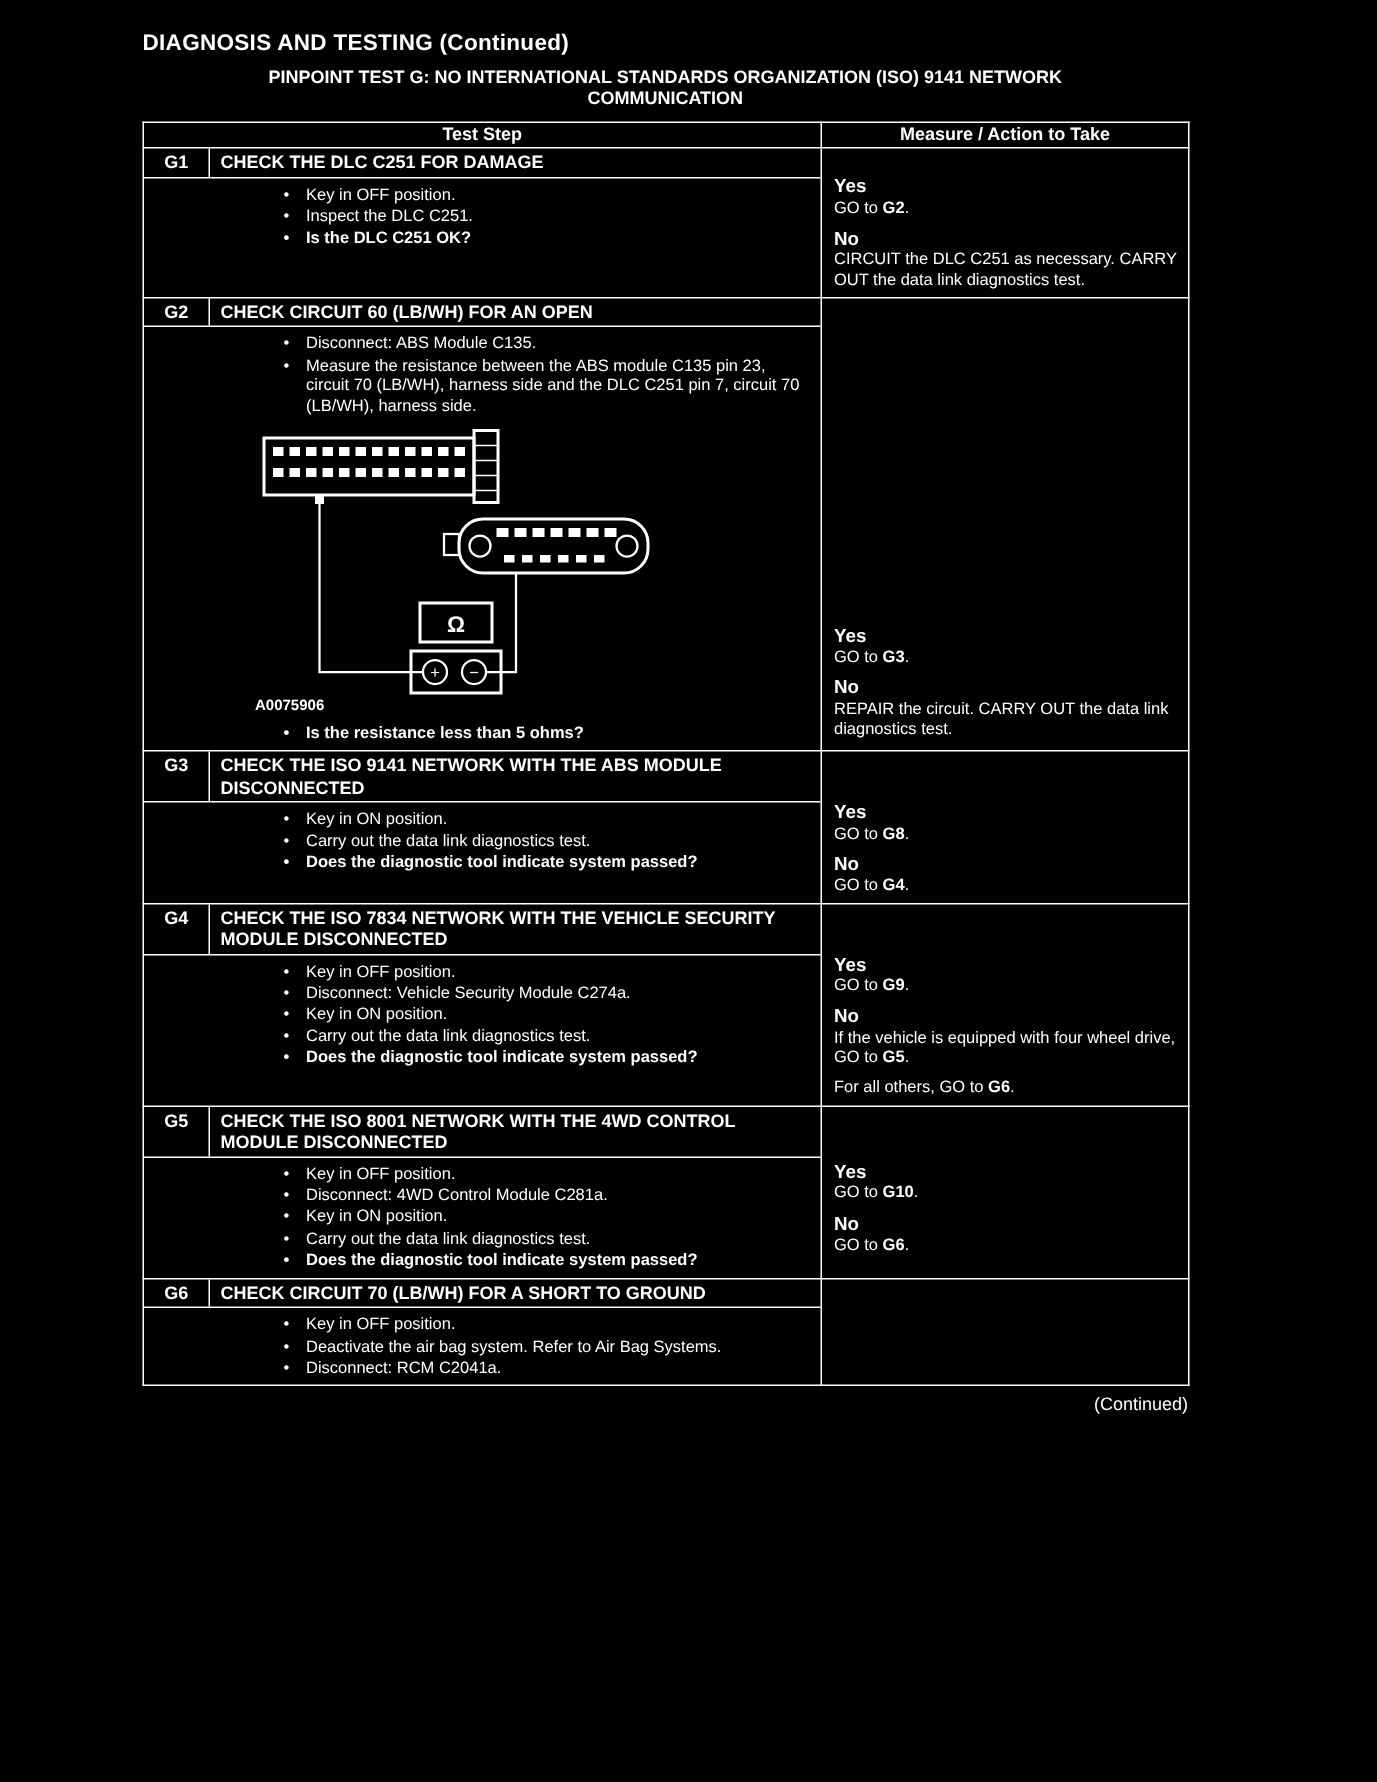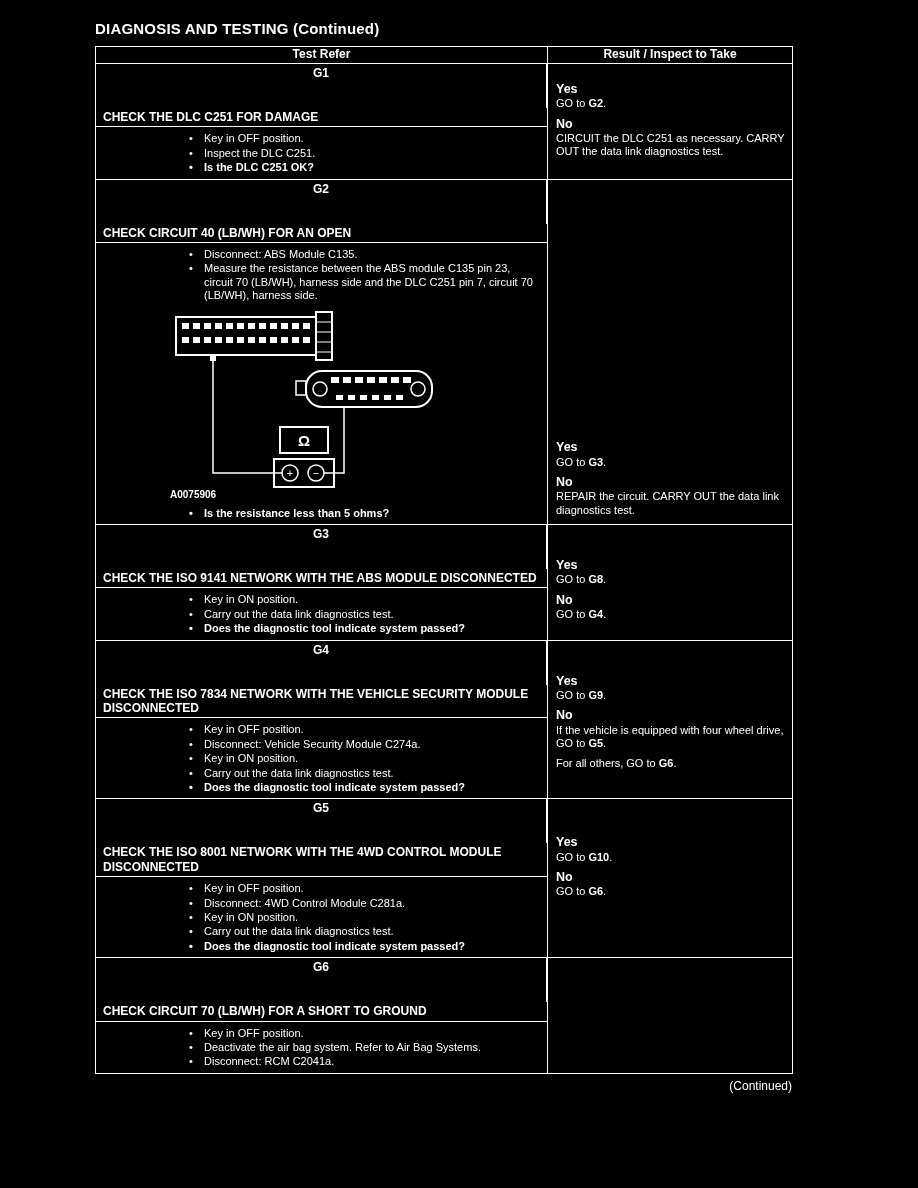--- a/index.html
+++ b/index.html
@@ -8,21 +8,21 @@
     width:918px; height:1188px; position:relative; overflow:hidden;
     color:#fff; font-family:"Liberation Sans", sans-serif;
   }
   .doc { position:absolute; left:95px; top:20px; width:697px; }
   .doc-title { font-size:15px; font-weight:bold; letter-spacing:.2px; }
   .doc-subtitle { text-align:center; font-weight:bold; font-size:12px; line-height:1.18; margin-top:7px; }
   table.pinpoint { border-collapse:collapse; width:100%; margin-top:9px; table-layout:fixed; }
   table.pinpoint td { border:1px solid #fff; vertical-align:top; }
   td.col-head { height:17px; font-weight:bold; font-size:12px; text-align:center; vertical-align:middle; }
   .step-cell { padding:0; }
-  .step-head { display:flex; border-bottom:1px solid #fff; font-weight:bold; font-size:12px; line-height:1.2;flex-direction:column; }
+  .step-head { display:flex; border-bottom:1px solid #fff; font-weight:bold; font-size:12px; line-height:1.2; }
   .step-id { flex:0 0 44px; border-right:1px solid #fff; text-align:center; padding:2px 0 1px; }
   .step-title { flex:1; padding:2px 4px 2px 7px; }
   ul.bullets { list-style:none; margin:5px 6px 4px 0; padding-left:84px; font-size:11px; line-height:1.22; }
   ul.bullets li { position:relative; margin-bottom:1px;margin-left:24px; }
   ul.bullets li::before { content:"\2022"; position:absolute; left:-15px; }
   ul.bullets li.bold { font-weight:bold; }
   .result-cell { padding:4px 6px 4px 8px; font-size:11px; line-height:1.22; }
   .result-cell .verdict { font-weight:bold; font-size:12.5px; }
   .result-cell .verdict + .action { margin-top:0; }
   .result-cell .verdict:not(:first-child) { margin-top:6px; }
@@ -32,31 +32,35 @@
   .pt36 { padding-top:36px; }
   .vbottom { vertical-align:bottom !important; padding-bottom:7px; }
   .figure { margin:8px 0 0 72px; }
   .continued { text-align:right; font-size:12px; margin-top:5px; }
 </style>
 </head>
 <body>
 
 <div class="doc">
   <div class="doc-title">DIAGNOSIS AND TESTING (Continued)</div>
+  <div class="doc-subtitle">
+    <div>PINPOINT TEST G: NO INTERNATIONAL STANDARDS ORGANIZATION (ISO) 9141 NETWORK</div>
+    <div>COMMUNICATION</div>
+  </div>
 
   <table class="pinpoint">
     <colgroup>
         <col style="width:452px">
         <col style="width:245px">
       </colgroup>
 
     <tbody>
         <tr>
-      <td class="col-head">Test Refer</td>
-      <td class="col-head">Result / Inspect to Take</td>
+      <td class="col-head">Test Step</td>
+      <td class="col-head">Measure / Action to Take</td>
     </tr>
 
     <tr style="height:98px">
       <td class="step-cell">
         <div class="step-head">
           <div class="step-id">G1</div>
           <div class="step-title">CHECK THE DLC C251 FOR DAMAGE</div>
         </div>
         <ul class="bullets">
           <li>Key in OFF position.</li>
@@ -69,21 +73,21 @@
         <div class="action">GO to <b>G2</b>.</div>
         <div class="verdict">No</div>
         <div class="action">CIRCUIT the DLC C251 as necessary. CARRY OUT the data link diagnostics test.</div>
       </td>
     </tr>
 
     <tr style="height:292px">
       <td class="step-cell">
         <div class="step-head">
           <div class="step-id">G2</div>
-          <div class="step-title">CHECK CIRCUIT 40 (LB/WH) FOR AN OPEN</div>
+          <div class="step-title">CHECK CIRCUIT 60 (LB/WH) FOR AN OPEN</div>
         </div>
         <ul class="bullets">
           <li>Disconnect: ABS Module C135.</li>
           <li>Measure the resistance between the ABS module C135 pin 23, circuit 70 (LB/WH), harness side and the DLC C251 pin 7, circuit 70 (LB/WH), harness side.</li>
         </ul>
         <div class="figure">
           <svg width="300" height="190" viewBox="0 0 300 190">
 
             <g stroke="#fff" fill="none">
               <rect x="8" y="6" width="140" height="38" stroke-width="2"></rect>

